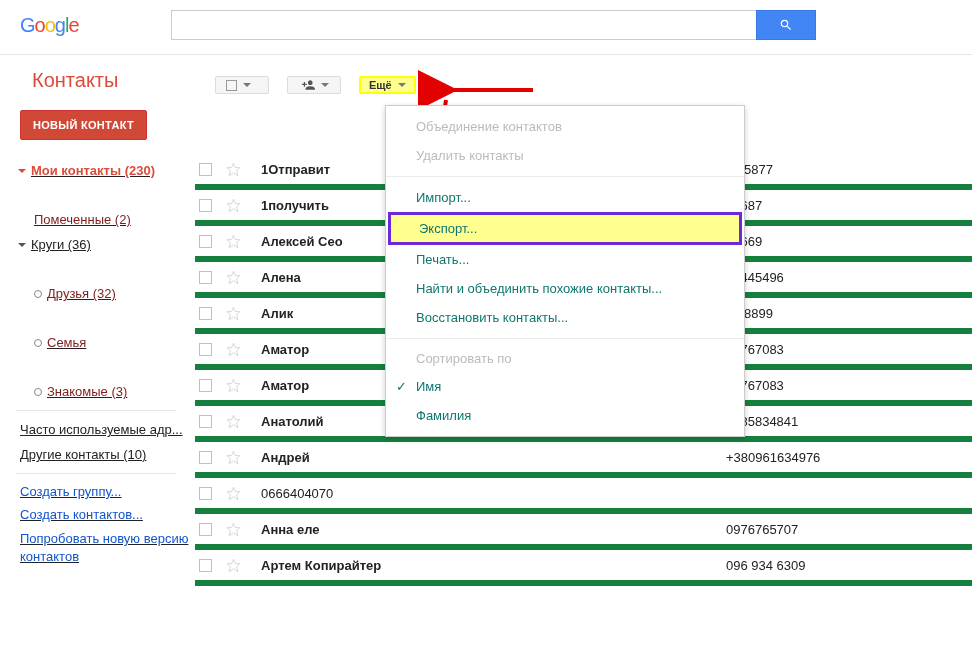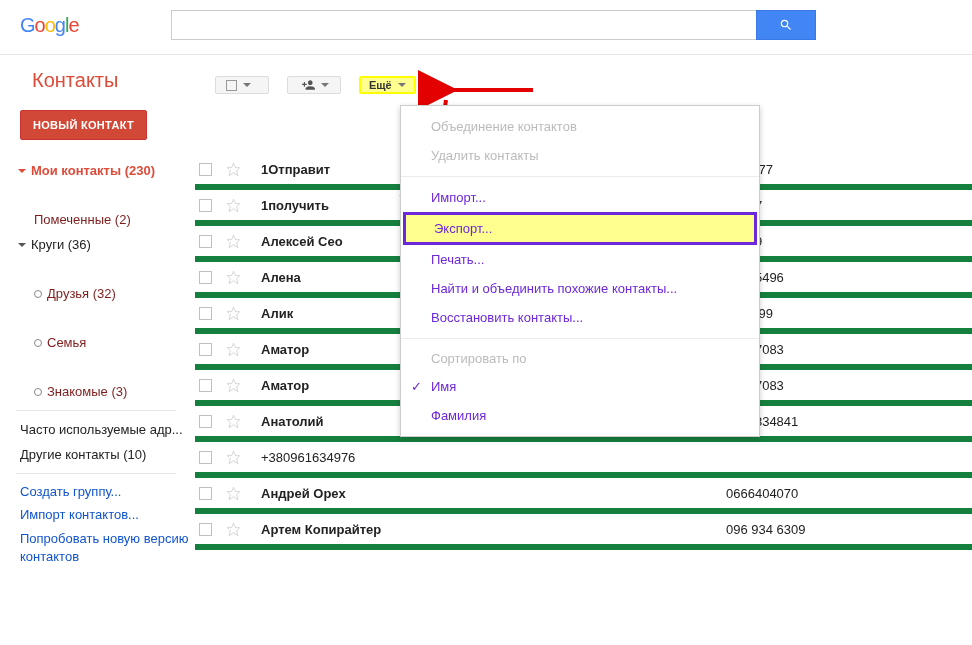--- a/index.html
+++ b/index.html
@@ -20,41 +20,41 @@
   .tb-btn.select { width: 54px; justify-content: flex-start; gap: 6px; }
   .chk-sm { width: 11px; height: 11px; border: 1px solid #999; }
   .caret { width: 0; height: 0; border-left: 4px solid transparent; border-right: 4px solid transparent; border-top: 4px solid #777; }
   .tb-btn.addp { width: 54px; justify-content: center; gap: 4px; }
   .addp svg { width: 17px; height: 14px; fill: #555; }
   .tb-btn.more { border: 2px solid #ff0; background: #ffff8f; font-weight: bold; padding: 0 8px; gap: 6px; color: #333; }
   
   .main { display: flex; }
   .sidebar { width: 195px; padding: 0 0 0 20px; }
   .new-btn { background: #d14836; color: #fff; font-weight: bold; font-size: 11px; padding: 8px 12px; border: 1px solid #c33; border-radius: 2px; cursor: pointer; letter-spacing: 0.3px; }
-  .nav { margin-top: 18px; font-size: 13px; }
+  .nav { margin-top: 18px; font-size: 13px; text-decoration: underline; }
   .nav-item { padding: 5px 0; display: flex; align-items: center; gap: 5px; cursor: pointer; }
   .nav-item.expand::before { content: ""; width: 0; height: 0; border-top: 4px solid transparent; border-bottom: 4px solid transparent; border-left: 4px solid #dd4b39; transform: rotate(90deg); margin-right: 2px; }
   .nav-item.expand-closed::before { content: ""; width: 0; height: 0; border-top: 4px solid transparent; border-bottom: 4px solid transparent; border-left: 4px solid #555; transform: rotate(90deg); margin-right: 2px; }
   .nav-item.red { color: #dd4b39; font-weight: bold; }
   .nav-sub { padding-left: 14px; }
   .nav-sub .nav-item { color: #7f1d1d; font-weight: normal; margin-top: 24px; }
   .circle-dot { width: 8px; height: 8px; border: 1px solid #888; border-radius: 50%; flex-shrink: 0; }
   .nav-divider { border-top: 1px solid #e5e5e5; margin: 6px 0 6px -4px; width: 160px; }
   .nav-link { color: #1155cc; padding: 4px 0; cursor: pointer; }
   
   .content { flex: 1; padding-top: 44px; }
   .row { display: flex; align-items: center; height: 36px; border-bottom: 6px solid #15803d; padding-left: 4px; }
   .chk { width: 13px; height: 13px; border: 1px solid #c0c0c0; margin-right: 14px; cursor: pointer; }
   .star { width: 15px; height: 15px; margin-right: 20px; cursor: pointer; }
   .star svg { fill: none; stroke: #ccc; stroke-width: 1.3; width: 15px; height: 15px; }
   .name { font-weight: bold; flex: 0 0 465px; }
   .phone { color: #222; }
   
-  .dropdown { position: absolute; top: 105px; left: 400px; width: 360px; background: #fff; border: 1px solid #ccc; box-shadow: 0 2px 6px rgba(0,0,0,0.2); padding: 6px 0; z-index: 10; }
-  .dd-item { padding: 7px 30px; font-size: 13px; color: #6d28d9; cursor: pointer; position: relative; }
+  .dropdown { position: absolute; top: 105px; left: 385px; width: 360px; background: #fff; border: 1px solid #ccc; box-shadow: 0 2px 6px rgba(0,0,0,0.2); padding: 6px 0; z-index: 10; }
+  .dd-item { padding: 7px 30px; font-size: 13px; color: #0f766e; cursor: pointer; position: relative; }
   .dd-item.disabled { color: #bbb; cursor: default; }
   .dd-item.highlight { background: #ffff8f; border: 3px solid #6d28d9; margin: 0 2px; padding: 6px 28px; }
   .dd-divider { border-top: 1px solid #ebebeb; margin: 6px 0; }
   .dd-label { padding: 6px 30px; font-size: 13px; color: #bbb; }
   .dd-check { position: absolute; left: 10px; top: 7px; }
   
   .arrow { position: absolute; pointer-events: none; }
   .arrow svg { overflow: visible; }
 </style>
 </head>
@@ -124,21 +124,21 @@
         </div>
       <div class="nav-divider"></div>
       <div class="nav-item">
           <span>Часто используемые адр...</span>
         </div>
       <div class="nav-item">
           <span>Другие контакты (10)</span>
         </div>
       <div class="nav-divider"></div>
       <div class="nav-link">Создать группу...</div>
-      <div class="nav-link">Импорт контактов...</div>
+      <div class="nav-link">Создать контактов...</div>
       <div class="nav-link" style="line-height:1.4">Попробовать новую версию контактов</div>
     </div>
   </div>
 
   <div class="content" id="contact-list">
       <div class="row">
         <div class="chk"></div>
         <div class="star"><svg viewBox="0 0 24 24">
             <polygon points="12,2 15,9 22,9 17,14 19,22 12,17 5,22 7,14 2,9 9,9"></polygon>
           </svg></div>
@@ -199,29 +199,37 @@
             <polygon points="12,2 15,9 22,9 17,14 19,22 12,17 5,22 7,14 2,9 9,9"></polygon>
           </svg></div>
         <div class="name">Анатолий</div>
         <div class="phone">0985834841</div>
       </div>
       <div class="row">
         <div class="chk"></div>
         <div class="star"><svg viewBox="0 0 24 24">
             <polygon points="12,2 15,9 22,9 17,14 19,22 12,17 5,22 7,14 2,9 9,9"></polygon>
           </svg></div>
+        <div class="name">Андрей</div>
         <div class="phone">+380961634976</div>
       </div>
       <div class="row">
         <div class="chk"></div>
         <div class="star"><svg viewBox="0 0 24 24">
             <polygon points="12,2 15,9 22,9 17,14 19,22 12,17 5,22 7,14 2,9 9,9"></polygon>
           </svg></div>
-        <div class="name">Андрей Орех</div>
         <div class="phone">0666404070</div>
+      </div>
+      <div class="row">
+        <div class="chk"></div>
+        <div class="star"><svg viewBox="0 0 24 24">
+            <polygon points="12,2 15,9 22,9 17,14 19,22 12,17 5,22 7,14 2,9 9,9"></polygon>
+          </svg></div>
+        <div class="name">Анна еле</div>
+        <div class="phone">0976765707</div>
       </div>
       <div class="row">
         <div class="chk"></div>
         <div class="star"><svg viewBox="0 0 24 24">
             <polygon points="12,2 15,9 22,9 17,14 19,22 12,17 5,22 7,14 2,9 9,9"></polygon>
           </svg></div>
         <div class="name">Артем Копирайтер</div>
         <div class="phone">096 934 6309</div>
       </div>
     </div>

